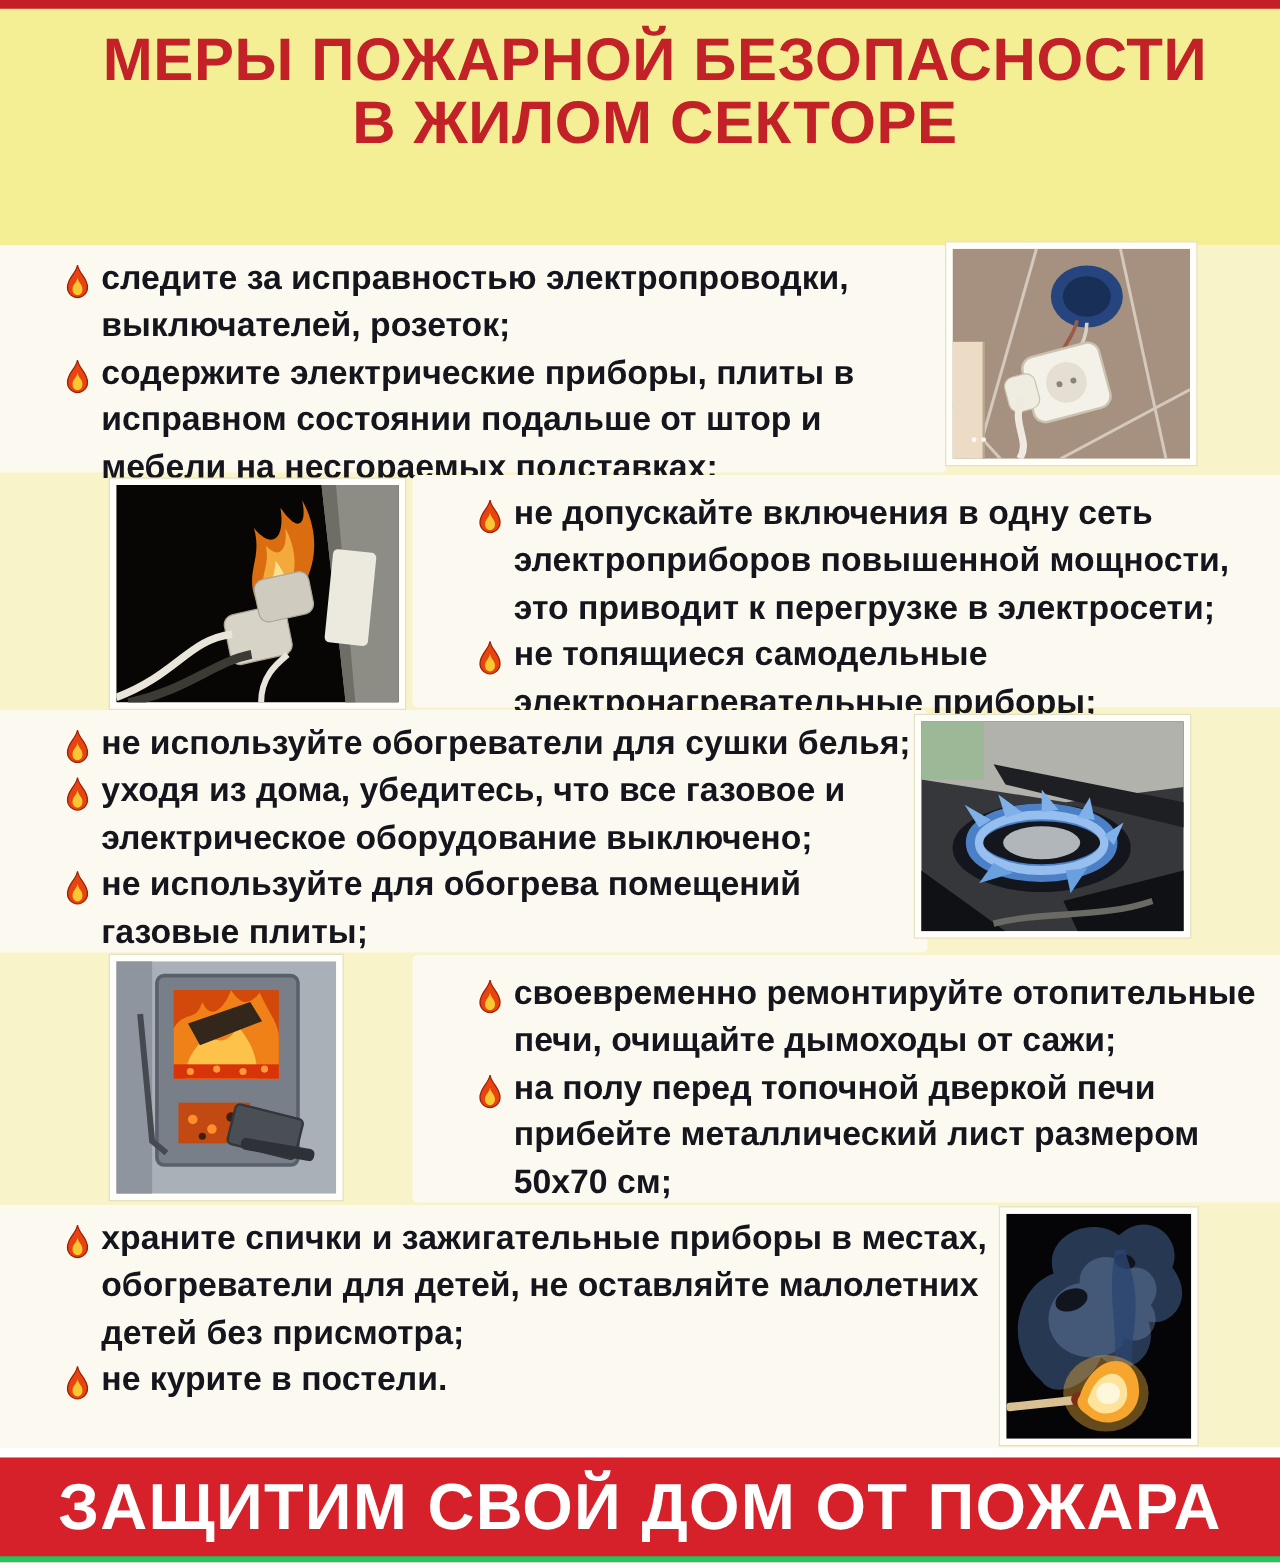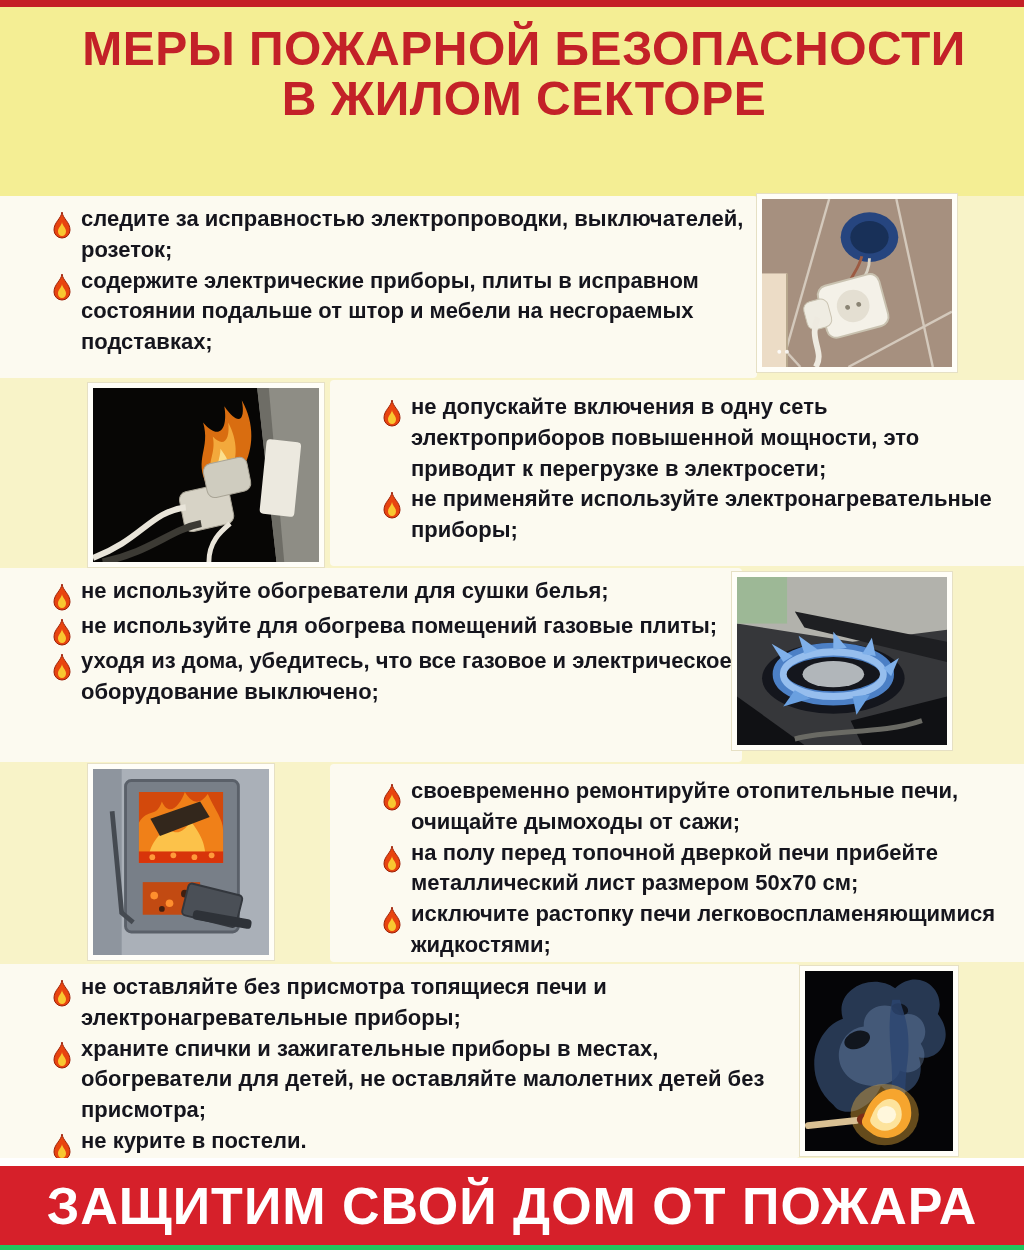--- a/index.html
+++ b/index.html
@@ -19,21 +19,21 @@
     font-size:26px;line-height:1.08;color:#1c2a6b;z-index:2;
   }
   .band{position:absolute;background:#fcfaf0;z-index:1;}
   .b1{left:0;top:196px;width:757px;height:182px;border-radius:0 4px 4px 0;}
   .b2{left:330px;top:380px;width:694px;height:186px;border-radius:4px 0 0 4px;}
   .b3{left:0;top:568px;width:742px;height:194px;border-radius:0 4px 4px 0;}
   .b4{left:330px;top:764px;width:694px;height:198px;border-radius:4px 0 0 4px;}
   .b5{left:0;top:964px;width:800px;height:194px;border-radius:0 4px 4px 0;}
   .rules{list-style:none;margin:0;padding:8px 10px 0 52px;}
   .b2 .rules,.b4 .rules{padding-top:12px;}
-  .rule{display:flex;align-items:flex-start;gap:9px;font-size:22px;line-height:1.40;color:#15151d;margin:0;}
+  .rule{display:flex;align-items:flex-start;gap:9px;font-size:27px;line-height:1.40;color:#15151d;margin:0;}
   .flame{flex:0 0 20px;padding-top:7px;}
   .flame svg{display:block;}
   .photo{
     position:absolute;margin:0;background:#fffef8;padding:5px;z-index:2;
     box-shadow:0 0 0 1px #e6e0c4;box-sizing:border-box;
   }
   .photo svg{display:block;width:100%;height:100%;}
   .p1{left:757px;top:194px;width:200px;height:178px;}
   .p2{left:88px;top:383px;width:236px;height:184px;}
   .p3{left:732px;top:572px;width:220px;height:178px;}
@@ -121,21 +121,21 @@
         </span>
         <span class="rule-text">не допускайте включения в одну сеть электроприборов повышенной мощности, это приводит к перегрузке в электросети;</span>
       </li>
         <li class="rule">
         <span class="flame">
           <svg width="20" height="28" viewBox="0 0 20 28">
             <path d="M10,1 C11,8 18,11 18,19 a8,8 0 1,1 -16,0 C2,11 9,8 10,1 Z" fill="#e8440f" stroke="#9c1f06" stroke-width="1"></path>
             <path d="M10,11 C10.5,15 14,16.5 14,20.5 a4,4.6 0 1,1 -8,0 C6,16.5 9.5,15 10,11 Z" fill="#f8c731"></path>
           </svg>
         </span>
-        <span class="rule-text">не применяйте используйте электронагревательные приборы;</span>
+        <span class="rule-text">не топящиеся самодельные электронагревательные приборы;</span>
       </li>
       </ul>
   </div>
   <figure class="photo p2">
     <svg viewBox="0 0 234 172" preserveAspectRatio="none">
       <rect width="234" height="172" fill="#070605"></rect>
       <polygon points="170,0 234,0 234,172 190,172" fill="#8e8d85"></polygon>
       <polygon points="170,0 182,0 198,172 190,172" fill="#6e6d66"></polygon>
       <rect x="176" y="52" width="36" height="74" rx="4" fill="#ece9df" transform="rotate(6 194 89)"></rect>
       <path d="M118,96 C104,70 122,60 114,34 C130,52 140,42 136,18 C152,40 158,30 154,12 C168,36 166,60 156,78 C146,96 130,102 118,96 Z" fill="#d96d10"></path>
@@ -162,30 +162,30 @@
         </span>
         <span class="rule-text">не используйте обогреватели для сушки белья;</span>
       </li>
         <li class="rule">
         <span class="flame">
           <svg width="20" height="28" viewBox="0 0 20 28">
             <path d="M10,1 C11,8 18,11 18,19 a8,8 0 1,1 -16,0 C2,11 9,8 10,1 Z" fill="#e8440f" stroke="#9c1f06" stroke-width="1"></path>
             <path d="M10,11 C10.5,15 14,16.5 14,20.5 a4,4.6 0 1,1 -8,0 C6,16.5 9.5,15 10,11 Z" fill="#f8c731"></path>
           </svg>
         </span>
+        <span class="rule-text">уходя из дома, убедитесь, что все газовое и электрическое оборудование выключено;</span>
+      </li>
+        <li class="rule">
+        <span class="flame">
+          <svg width="20" height="28" viewBox="0 0 20 28">
+            <path d="M10,1 C11,8 18,11 18,19 a8,8 0 1,1 -16,0 C2,11 9,8 10,1 Z" fill="#e8440f" stroke="#9c1f06" stroke-width="1"></path>
+            <path d="M10,11 C10.5,15 14,16.5 14,20.5 a4,4.6 0 1,1 -8,0 C6,16.5 9.5,15 10,11 Z" fill="#f8c731"></path>
+          </svg>
+        </span>
         <span class="rule-text">не используйте для обогрева помещений газовые плиты;</span>
-      </li>
-        <li class="rule">
-        <span class="flame">
-          <svg width="20" height="28" viewBox="0 0 20 28">
-            <path d="M10,1 C11,8 18,11 18,19 a8,8 0 1,1 -16,0 C2,11 9,8 10,1 Z" fill="#e8440f" stroke="#9c1f06" stroke-width="1"></path>
-            <path d="M10,11 C10.5,15 14,16.5 14,20.5 a4,4.6 0 1,1 -8,0 C6,16.5 9.5,15 10,11 Z" fill="#f8c731"></path>
-          </svg>
-        </span>
-        <span class="rule-text">уходя из дома, убедитесь, что все газовое и электрическое оборудование выключено;</span>
       </li>
       </ul>
   </div>
   <figure class="photo p3">
     <svg viewBox="0 0 218 166" preserveAspectRatio="none">
       <rect width="218" height="166" fill="#36373a"></rect>
       <polygon points="0,0 218,0 218,52 120,64 0,46" fill="#b2b2ac"></polygon>
       <rect x="0" y="0" width="52" height="46" fill="#9db896"></rect>
       <polygon points="60,34 218,64 218,84 70,50" fill="#1e1f22"></polygon>
       <ellipse cx="100" cy="100" rx="74" ry="35" fill="#14161d"></ellipse>
@@ -265,29 +265,20 @@
 
   <div class="band b5">
     <ul class="rules">
         <li class="rule">
         <span class="flame">
           <svg width="20" height="28" viewBox="0 0 20 28">
             <path d="M10,1 C11,8 18,11 18,19 a8,8 0 1,1 -16,0 C2,11 9,8 10,1 Z" fill="#e8440f" stroke="#9c1f06" stroke-width="1"></path>
             <path d="M10,11 C10.5,15 14,16.5 14,20.5 a4,4.6 0 1,1 -8,0 C6,16.5 9.5,15 10,11 Z" fill="#f8c731"></path>
           </svg>
         </span>
-        <span class="rule-text">не оставляйте без присмотра топящиеся печи и электронагревательные приборы;</span>
-      </li>
-        <li class="rule">
-        <span class="flame">
-          <svg width="20" height="28" viewBox="0 0 20 28">
-            <path d="M10,1 C11,8 18,11 18,19 a8,8 0 1,1 -16,0 C2,11 9,8 10,1 Z" fill="#e8440f" stroke="#9c1f06" stroke-width="1"></path>
-            <path d="M10,11 C10.5,15 14,16.5 14,20.5 a4,4.6 0 1,1 -8,0 C6,16.5 9.5,15 10,11 Z" fill="#f8c731"></path>
-          </svg>
-        </span>
         <span class="rule-text">храните спички и зажигательные приборы в местах, обогреватели для детей, не оставляйте малолетних детей без присмотра;</span>
       </li>
         <li class="rule">
         <span class="flame">
           <svg width="20" height="28" viewBox="0 0 20 28">
             <path d="M10,1 C11,8 18,11 18,19 a8,8 0 1,1 -16,0 C2,11 9,8 10,1 Z" fill="#e8440f" stroke="#9c1f06" stroke-width="1"></path>
             <path d="M10,11 C10.5,15 14,16.5 14,20.5 a4,4.6 0 1,1 -8,0 C6,16.5 9.5,15 10,11 Z" fill="#f8c731"></path>
           </svg>
         </span>
         <span class="rule-text">не курите в постели.</span>

